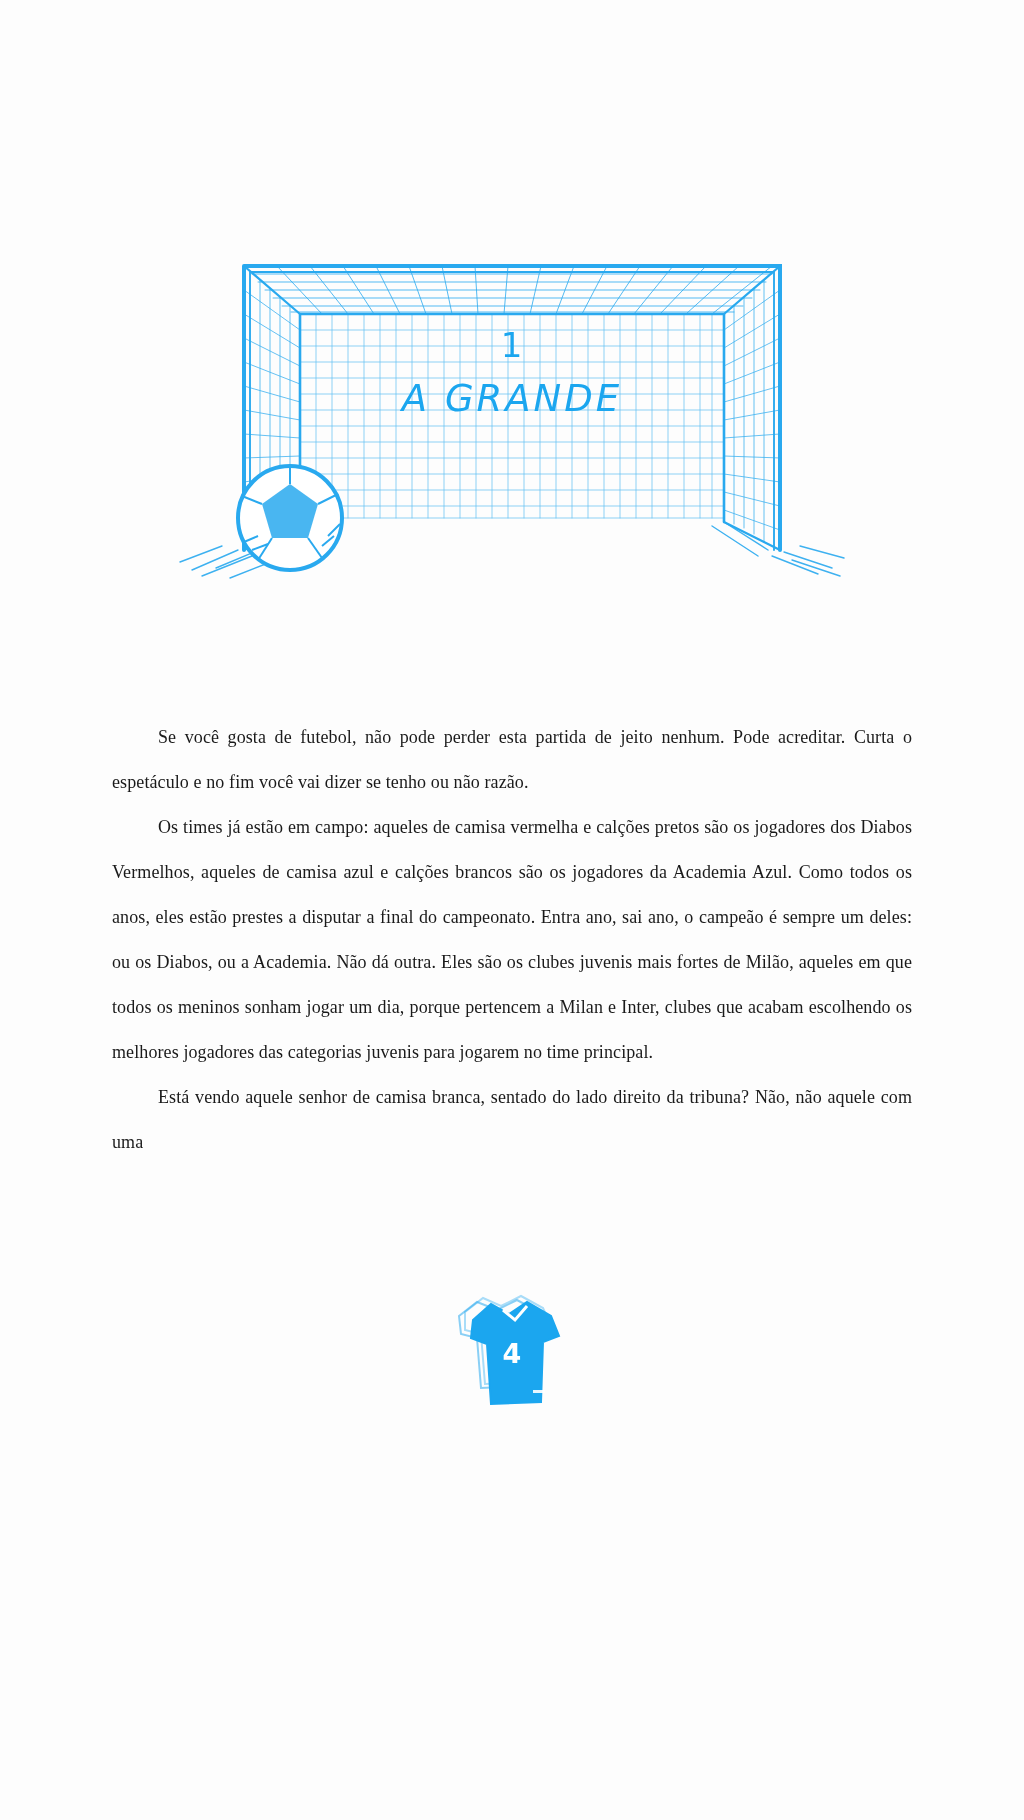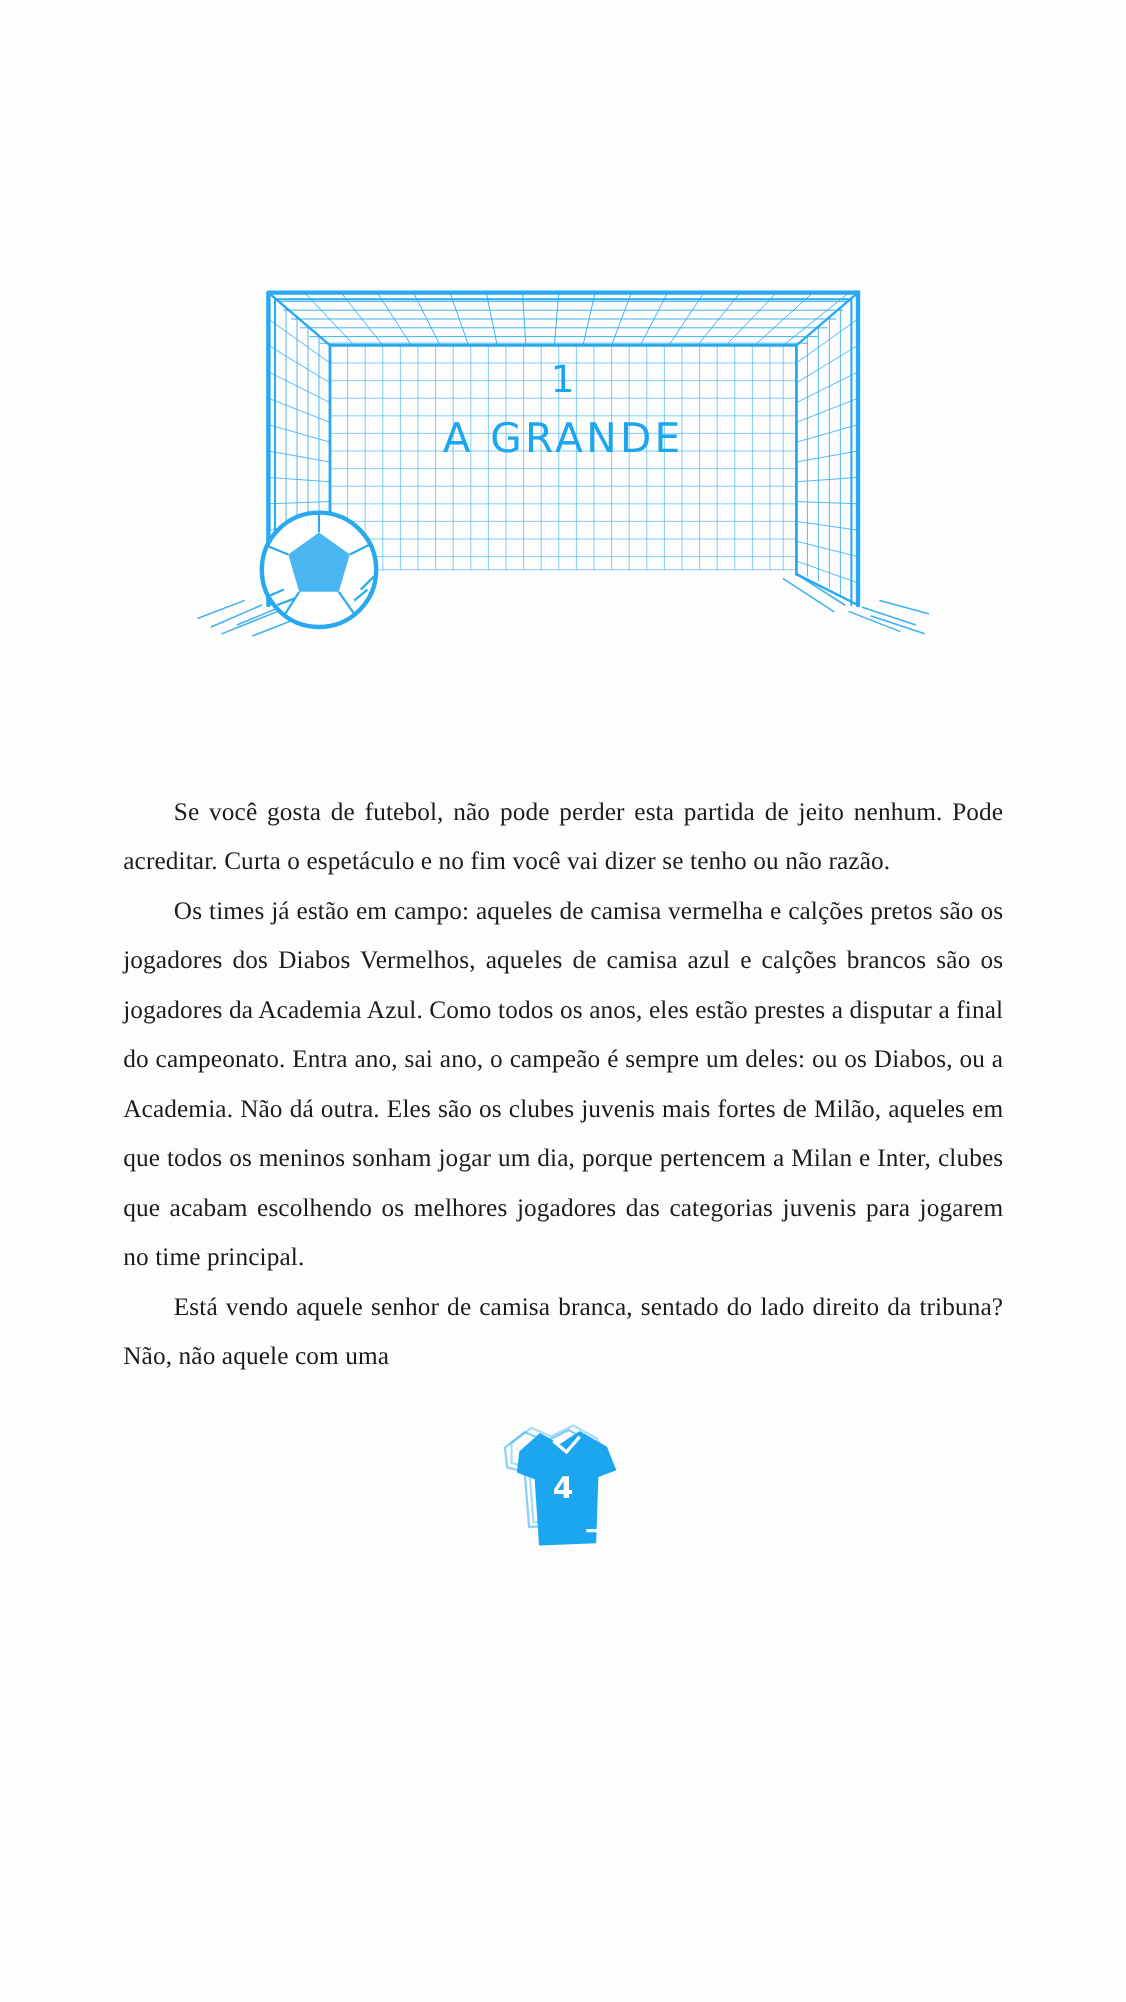--- a/index.html
+++ b/index.html
@@ -61,35 +61,36 @@
     line-height: 1;
     margin-bottom: 12px;
   }
   .chapter-title {
     font-family: "DejaVu Sans", sans-serif;
     font-size: 37px;
     font-weight: 400;
     letter-spacing: 3px;
     line-height: 1.35;
     text-transform: uppercase;
+    font-style: italic;
   }
   .chapter-title span {
     display: block;
   }
 
   
   .body-text {
     position: absolute;
     left: 112px;
     right: 112px;
     top: 715px;
   }
   .body-text p {
     margin: 0;
-    font-size: 23px;
+    font-size: 18px;
     line-height: 45px;
     text-align: justify;
     text-indent: 46px;
     hyphens: auto;
     letter-spacing: 0.1px;
   }
 
   
   .footer {
     position: absolute;

